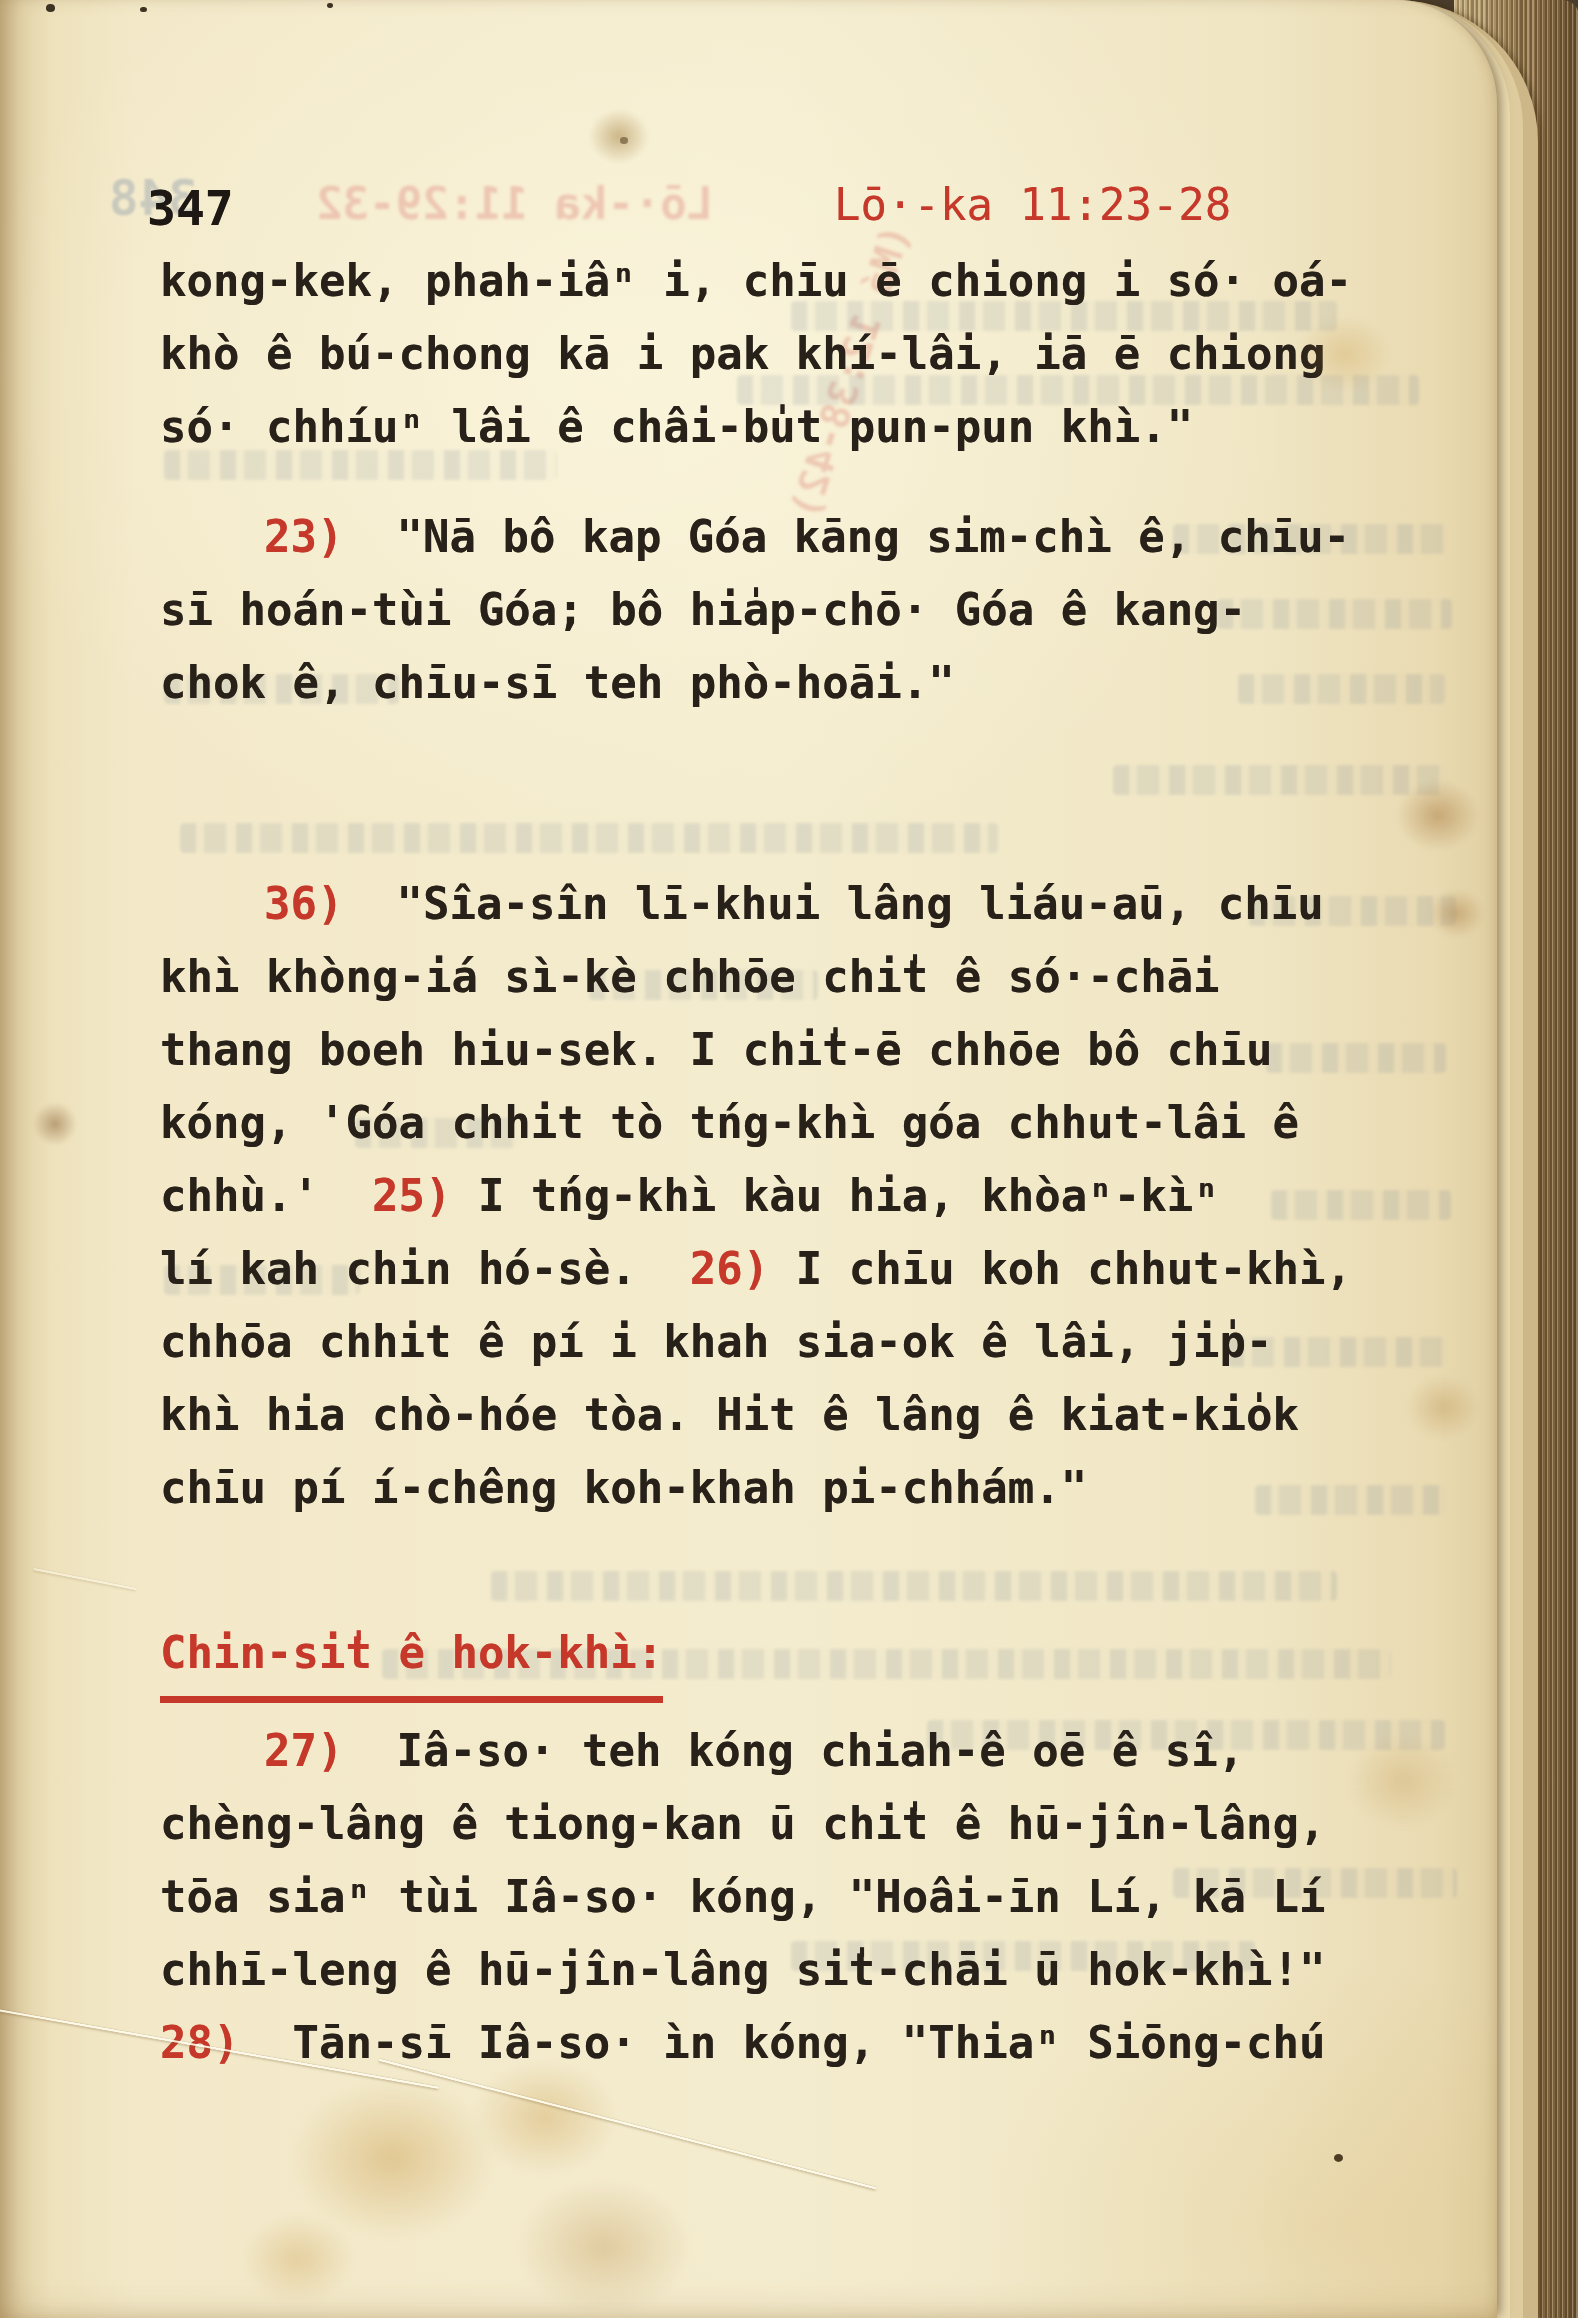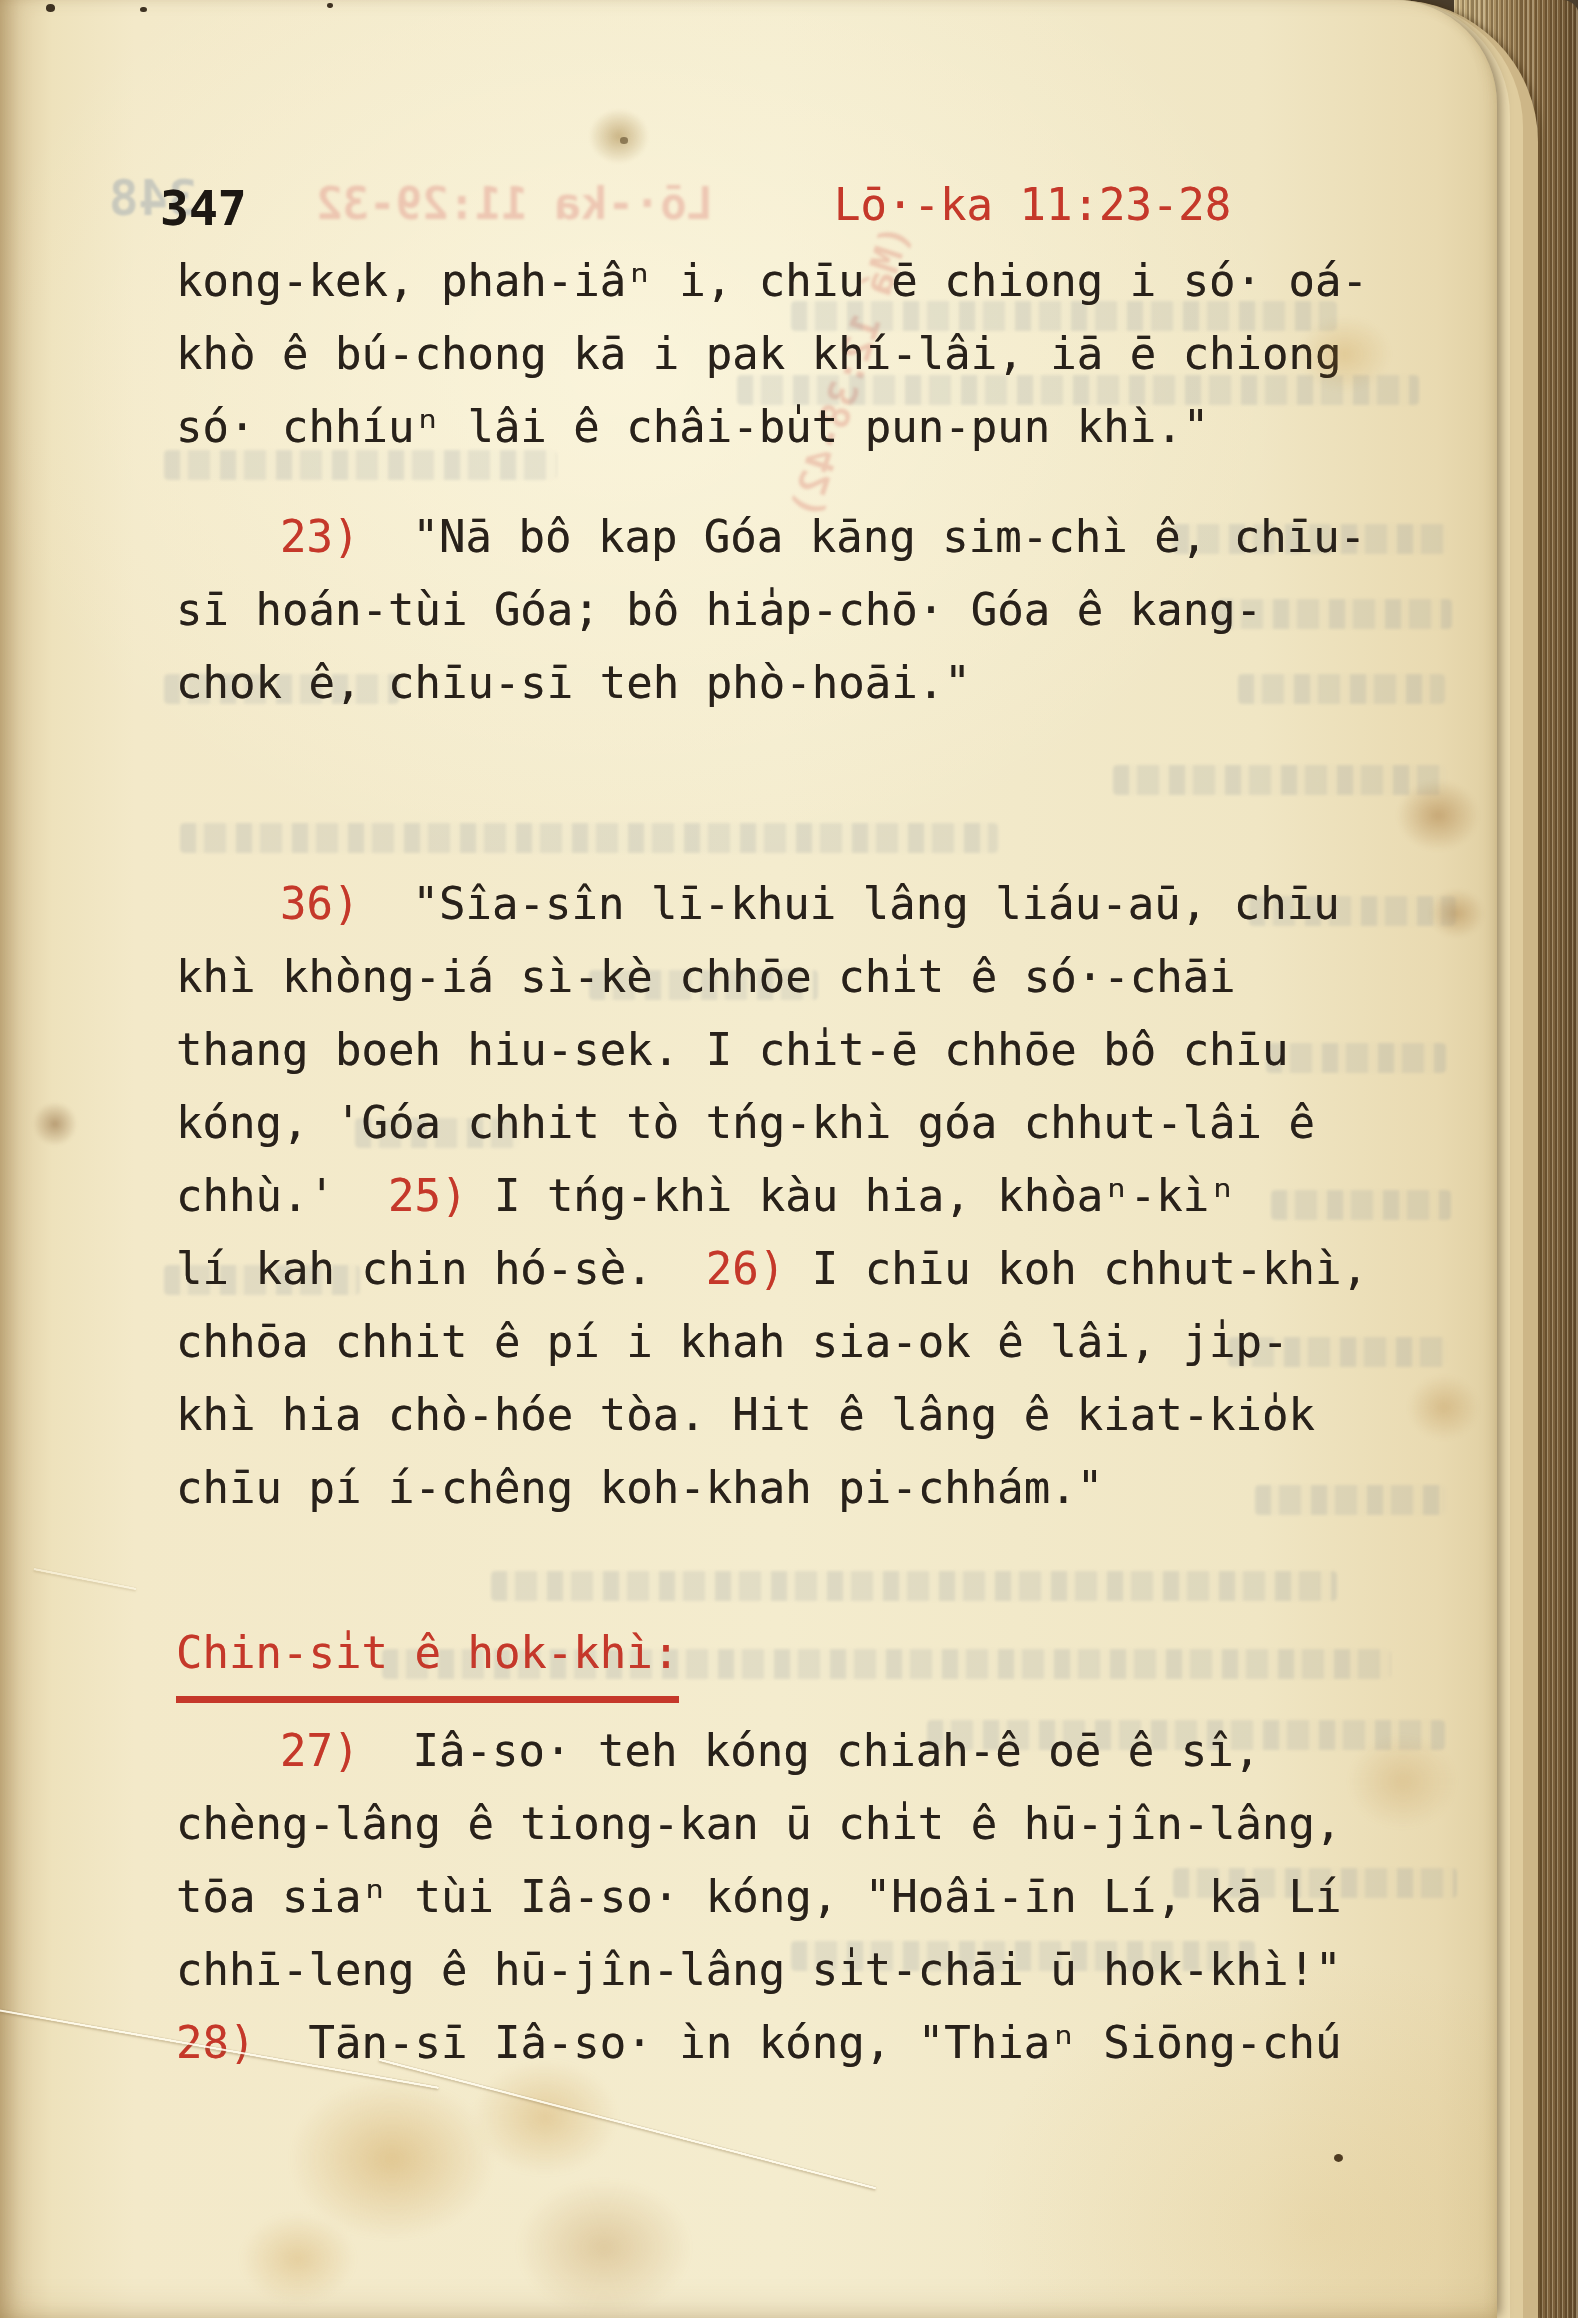--- a/index.html
+++ b/index.html
@@ -24,32 +24,32 @@
       radial-gradient(491px 382px at 88% 96%, rgba(203,158,70,.16), rgba(203,158,70,0) 70%),
       linear-gradient(90deg, #dcc99e 0%, #eee2bc 3.5%, #f3e9c9 9%, #f4ecce 52%, #f0e6c4 84%, #e9dab1 96%, #e0cfa2 100%),
       #f1e7c6;
     box-shadow:
       inset 16.4px 0 25px -11px rgba(125,92,40,.45),
       inset -7.6px 0 14px -8.7px rgba(125,92,40,.30),
       inset 0 -22px 33px -16.4px rgba(150,115,55,.25),
       5.5px 0 12px -3.3px rgba(55,38,14,.5);}
 
   
-  .textcol{position:absolute;left:176px;top:0;width:1288px;height:100%;
-    font-weight:400;font-size:44px;line-height:73px;color:#28211a;
+  .textcol{position:absolute;left:160px;top:0;width:1288px;height:100%;
+    font-weight:700;font-size:44px;line-height:73px;color:#28211a;
     text-shadow:0 0 0.5px rgba(40,33,26,.6);}
   .block{position:absolute;left:0;}
   .blk0{top:244px;}  .blk1{top:500px;}  .blk2{top:757px;}
   .blk3{top:867px;} .blk4{top:1616px;} .blk5{top:1714px;}
   .line{white-space:pre;height:73px;}
   .ind{padding-left:104px;}
   .red{color:#c5382a;text-shadow:0 0 0.5px rgba(197,56,42,.55);}
   .heading{color:#c5382a;text-shadow:0 0 0.5px rgba(197,56,42,.55);line-height:73px;}
   .heading .hu{display:inline-block;border-bottom:7px solid #c5382a;padding-bottom:6.5px;}
-  .pagenum{position:absolute;left:160px;top:180px;font-weight:700;font-size:48px;color:#1d1813;
+  .pagenum{position:absolute;left:147px;top:180px;font-weight:700;font-size:48px;color:#1d1813;
     text-shadow:0 0 0.5px rgba(29,24,19,.6);}
   .runhead{position:absolute;left:834px;top:179px;font-weight:400;font-size:44px;color:#c5382a;
     text-shadow:0 0 0.5px rgba(197,56,42,.55);white-space:pre;}
 
   
   .ghost{position:absolute;font-weight:700;white-space:pre;pointer-events:none;}
   .g348{left:109px;top:170px;font-size:49px;color:#9fa9b0;opacity:.5;filter:blur(1.1px);transform:scaleX(-1);}
   .ghead{left:316px;top:178px;font-size:44px;color:#e39d90;opacity:.5;filter:blur(1.4px);transform:scaleX(-1);}
   .gref{left:698px;top:349px;font-size:39px;color:#d9776a;opacity:.33;filter:blur(1.4px);
         transform:scaleX(-1) rotate(72deg);transform-origin:50% 50%;}

